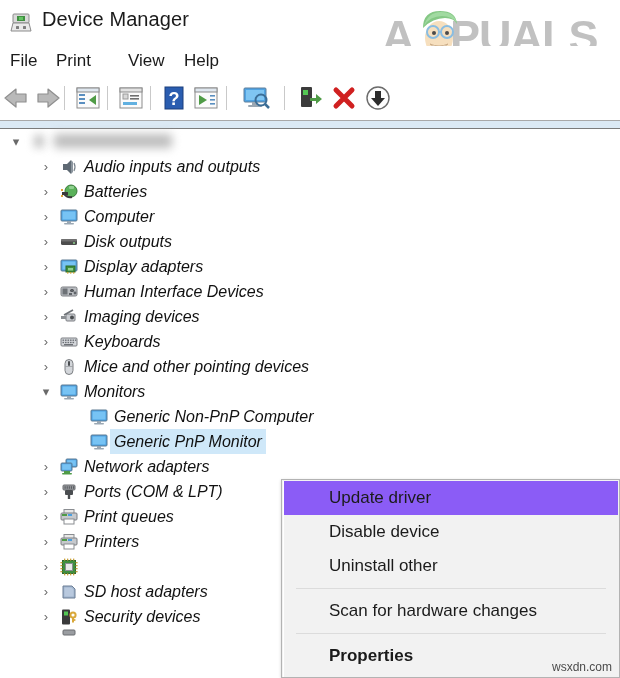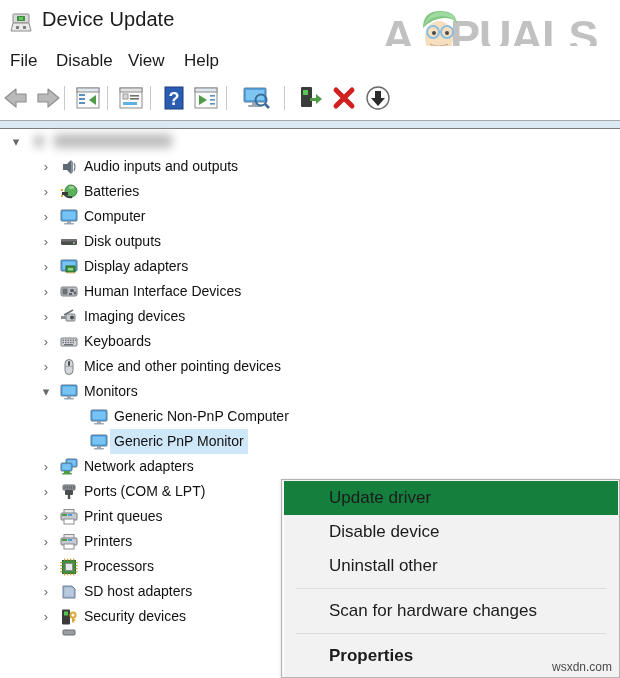--- a/index.html
+++ b/index.html
@@ -75,22 +75,22 @@
     cursor:default;
   }
   .row .chev{
     position:absolute;width:16px;height:25px;
     color:#6a6a6a;font-size:13px;text-align:center;line-height:25px;
   }
   .row .ic{
     position:absolute;width:18px;height:18px;top:4px;
   }
   .row .lbl{
-    position:absolute;font-size:14px;color:#111111;
-    top:0;line-height:25px;
+    position:absolute;font-size:16px;color:#111111;
+    top:0;line-height:25px;font-style:italic;
   }
 
   
   .lvl0 .chev{left:8px;}
   .lvl0 .ic{left:30px;}
   .lvl0 .lbl{left:54px;}
 
   .lvl1 .chev{left:38px;}
   .lvl1 .ic{left:60px;}
   .lvl1 .lbl{left:84px;}
@@ -116,21 +116,21 @@
   }
   #ctxmenu .inner{
     position:absolute;left:1px;top:1px;right:1px;bottom:0;
     background:#f2f2f2;border-left:1px solid #ffffff;
   }
   .ctx-item{
     position:relative;height:34px;line-height:34px;
     padding-left:45px;font-size:17px;color:#1b1b1b;
     white-space:nowrap;cursor:default;
   }
-  .ctx-item.hl{background:#15803d;}
+  .ctx-item.hl{background:#8b5cf6;}
   .ctx-item.bold{font-weight:bold;}
   .ctx-sep{
     height:1px;margin:5px 12px 5px 12px;background:#dcdcdc;
   }
 
   #wm{
     position:absolute;right:8px;bottom:4px;
     font-size:12px;color:#4b4b4b;
     font-family:"Liberation Sans","DejaVu Sans",sans-serif;
   }
@@ -144,21 +144,21 @@
     <svg width="26" height="26" viewBox="0 0 26 26">
       <rect x="5" y="4" width="16" height="9" rx="1" fill="#d9d9d9" stroke="#8b8b8b" stroke-width="1"></rect>
       <rect x="9" y="6" width="8" height="5" fill="#3f8f3f"></rect>
       <rect x="11" y="7" width="4" height="3" fill="#63c463"></rect>
       <path d="M5 13 h16 l2 8 h-20 z" fill="#e9e9e9" stroke="#8b8b8b" stroke-width="1"></path>
       <rect x="8" y="16" width="3" height="3" rx=".5" fill="#7d7d7d"></rect>
       <rect x="15" y="16" width="3" height="3" rx=".5" fill="#7d7d7d"></rect>
     </svg>
   </span>
 
-  <span id="title-text">Device Update</span>
+  <span id="title-text">Device Manager</span>
 
   <div id="logo">
     <svg width="232" height="62" viewBox="0 0 232 62">
       <text x="0" y="46" font-family="Liberation Sans, sans-serif" font-size="45" font-weight="bold" fill="#bcbcbc" letter-spacing="-1">A</text>
       <text x="68" y="46" font-family="Liberation Sans, sans-serif" font-size="45" font-weight="bold" fill="#bcbcbc" letter-spacing="-1">PUALS</text>
 
       <g transform="translate(36,2)">
         <ellipse cx="21" cy="30" rx="14" ry="17" fill="#f6ddb9"></ellipse>
         <path d="M5 20 q0 -17 17 -17 q16 0 17 13 q-3 -6 -12 -6 q-12 0 -22 10 z" fill="#7bc47b"></path>
         <path d="M6 18 q4 -14 17 -14 q13 0 16 11 q-5 -7 -15 -7 q-12 0 -18 10 z" fill="#9ad79a"></path>
@@ -168,21 +168,21 @@
         <circle cx="16" cy="25" r="2" fill="#3b3b3b"></circle>
         <circle cx="29" cy="25" r="2" fill="#3b3b3b"></circle>
         <path d="M12 36 q9 9 18 0 q-9 4 -18 0 z" fill="#ffffff" stroke="#c9a77f" stroke-width="1"></path>
       </g>
     </svg>
   </div>
 </div>
 
 <div id="menubar">
   <div class="menu-item" id="mi0">File</div>
-  <div class="menu-item" id="mi1">Disable</div>
+  <div class="menu-item" id="mi1">Print</div>
   <div class="menu-item" id="mi2">View</div>
   <div class="menu-item" id="mi3">Help</div>
 </div>
 
 <div id="toolbar">
 
   <div class="tb-btn" style="left:2px">
     <svg width="32" height="32" viewBox="0 0 32 32">
       <path d="M14 7 L3 16 L14 25 L14 20 L24 20 L24 12 L14 12 Z" fill="#b9b9b9" stroke="#8f8f8f" stroke-width="1.2" stroke-linejoin="round"></path>
     </svg>
@@ -546,21 +546,20 @@
               <rect x="0.4" y="7" width="2" height="1.3"></rect>
             <rect x="0.4" y="10" width="2" height="1.3"></rect>
               <rect x="0.4" y="13" width="2" height="1.3"></rect>
             <rect x="15.6" y="4" width="2" height="1.3"></rect>
               <rect x="15.6" y="7" width="2" height="1.3"></rect>
             <rect x="15.6" y="10" width="2" height="1.3"></rect>
               <rect x="15.6" y="13" width="2" height="1.3"></rect>
           </g>
         </svg>
       </span>
-      <span class="lbl">Processors</span>
     </div>
 
     <div class="row lvl1">
       <span class="chev">›</span>
       <span class="ic">
         <svg width="18" height="18" viewBox="0 0 18 18">
           <path d="M3 3 L12 3 L15 6 L15 15 L3 15 Z" fill="#9fb3cc" stroke="#6d7f96"></path>
           <path d="M4.4 4.4 L11.4 4.4 L13.6 6.6 L13.6 13.6 L4.4 13.6 Z" fill="#b9c9de"></path>
         </svg>
       </span>

